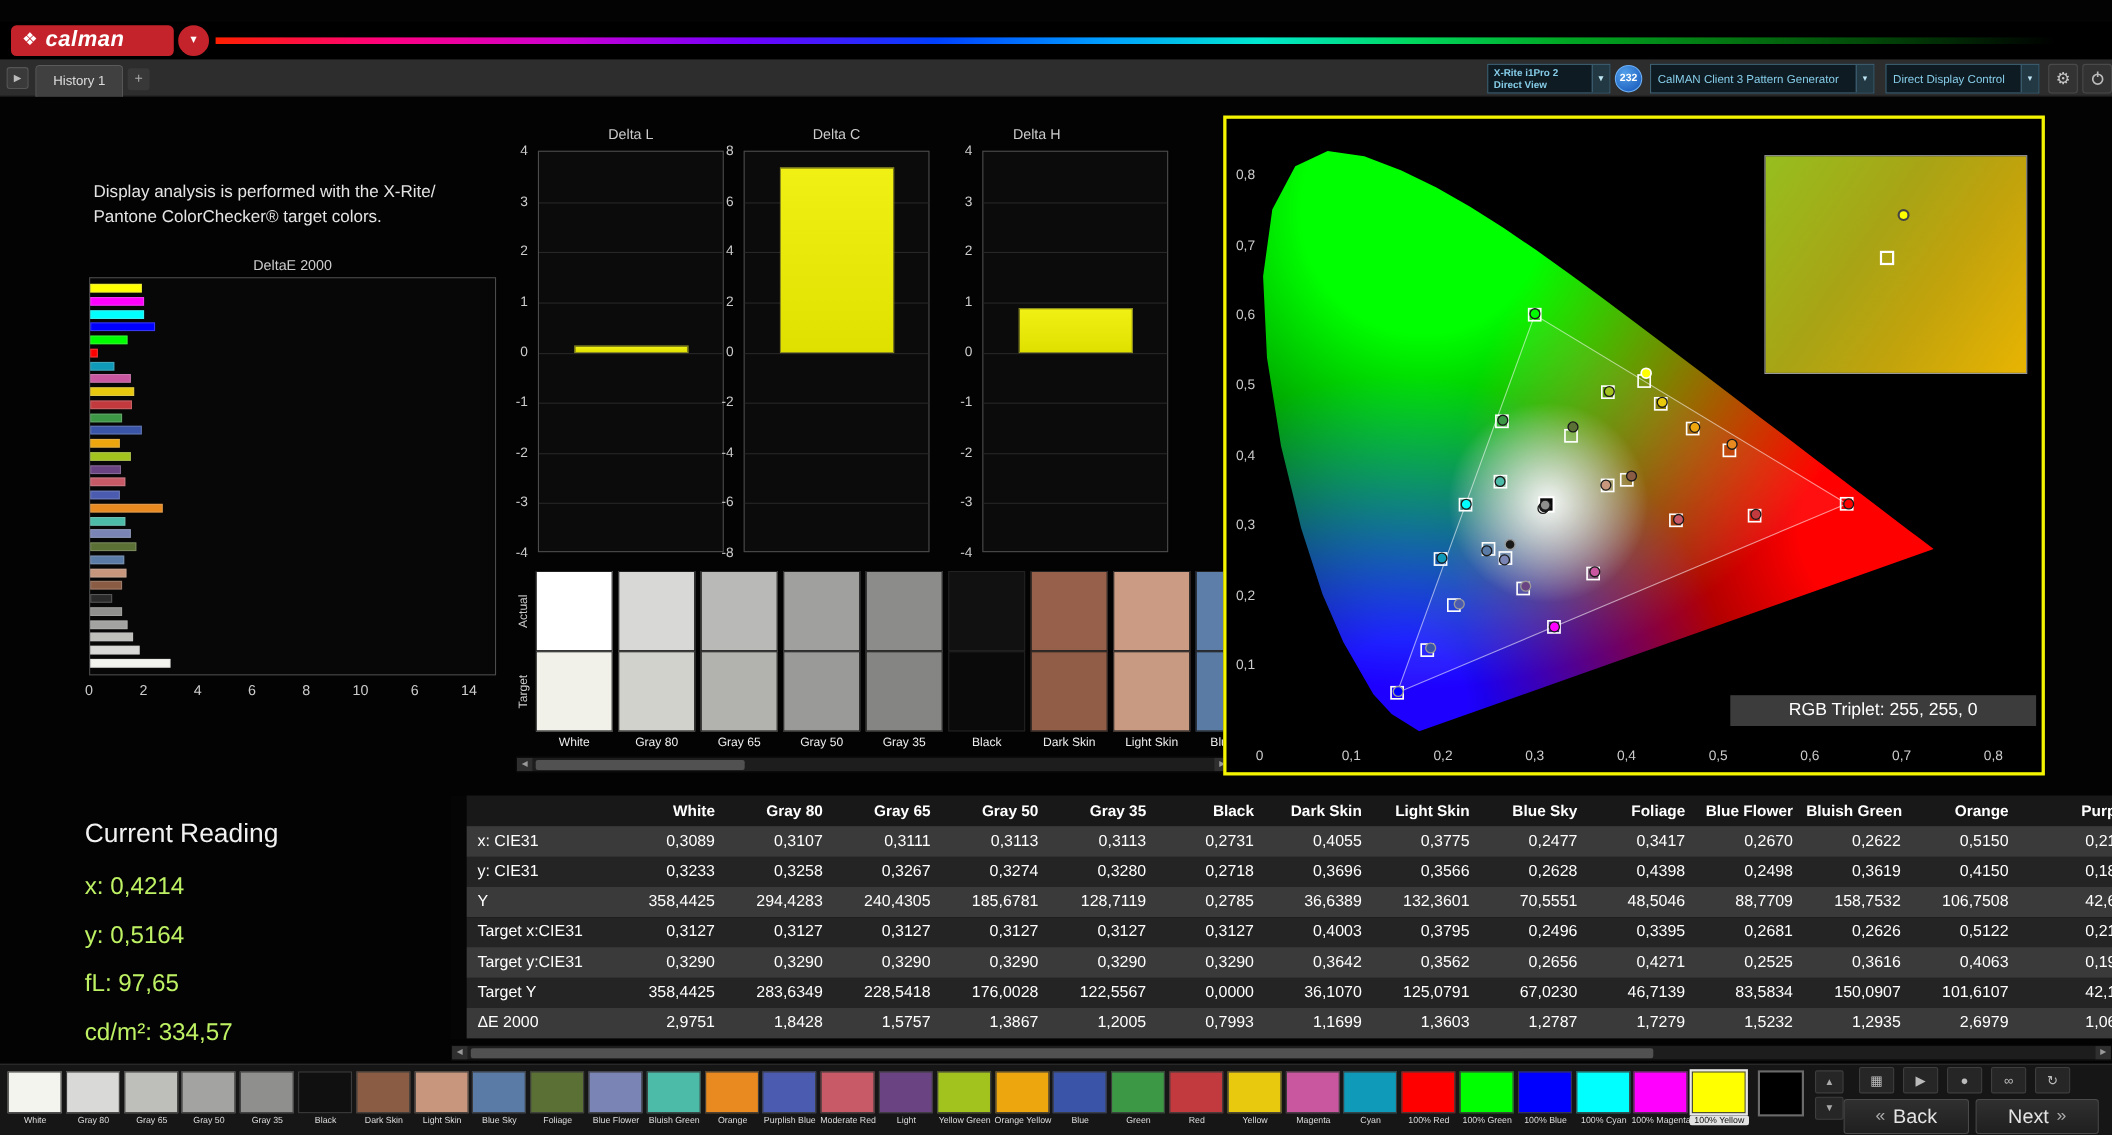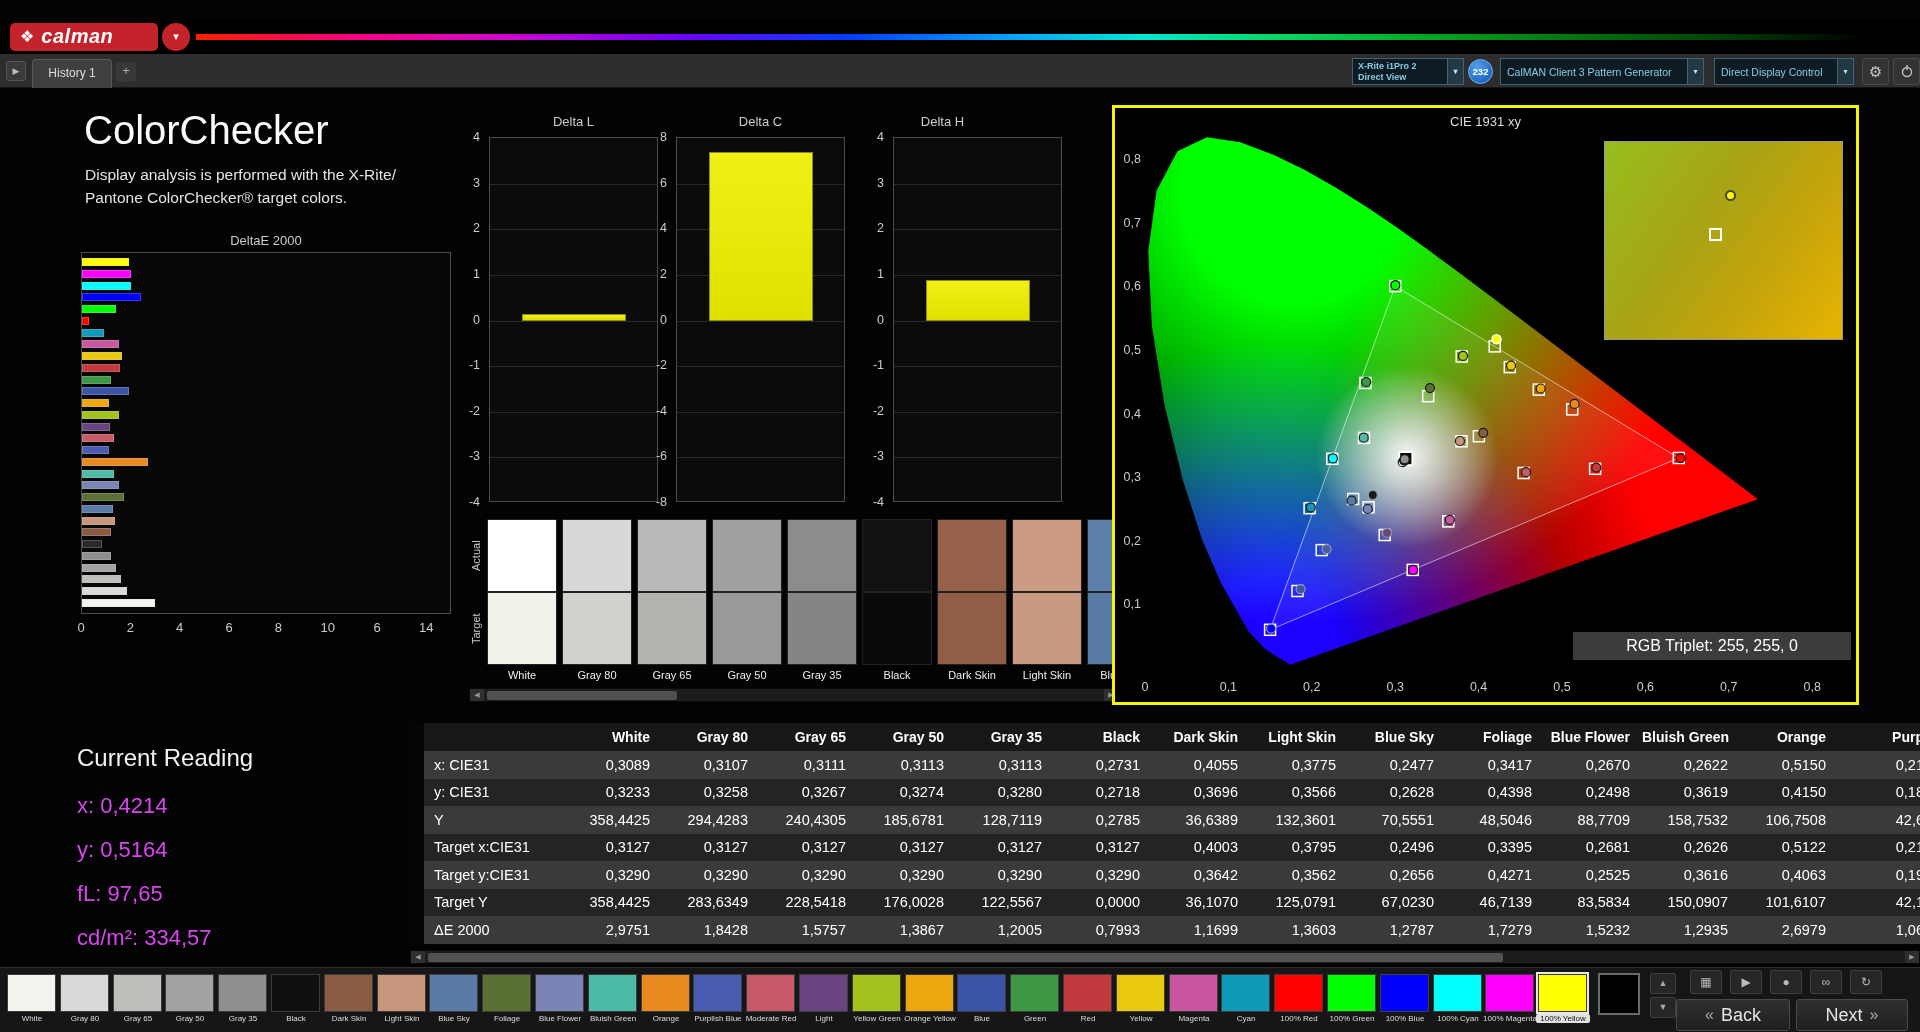--- a/index.html
+++ b/index.html
@@ -41,21 +41,21 @@
   #cc-sub2{position:absolute;left:85px;top:189px;font-size:15.5px;color:#e4e4e4}
   #deltae-title{position:absolute;left:81px;top:233px;width:370px;text-align:center;font-size:13px;color:#ccc}
   #deltae-plot{position:absolute;left:81px;top:252px;width:370px;height:362px;border:1px solid #4c4c4c;background:#070707}
   #deltae-bars{position:absolute;left:0;top:0;right:0;bottom:0}
   .hbar{position:absolute;left:0;height:8px;border:1px solid rgba(200,200,200,.28)}
   #deltae-xticks{position:absolute;left:81px;top:620px;width:390px;height:16px}
   .de-xtick{position:absolute;transform:translateX(-50%);font-size:13px;color:#ccc}
   #avg-line{position:absolute;left:81px;top:643px;width:370px;text-align:center;font-size:24px;color:#f2f2f2}
   #max-line{position:absolute;left:81px;top:687px;width:370px;text-align:center;font-size:24px;color:#f2f2f2}
   #reading-title{position:absolute;left:77px;top:744px;font-size:24px;color:#f2f2f2}
-  .reading-line{position:absolute;left:77px;font-size:22px;color:#d946ef}
+  .reading-line{position:absolute;left:77px;font-size:22px;color:#bef264}
 
   
   .dtitle{position:absolute;top:114px;width:169px;text-align:center;font-size:13px;color:#ccc}
   #dl-title{left:489px} #dc-title{left:676px} #dh-title{left:858px}
   .dwrap{position:absolute;top:137px;width:210px;height:365px}
   #delta-l{left:450px} #delta-c{left:637px} #delta-h{left:854px}
   .ylabels{position:absolute;left:0;top:0;width:34px;height:365px}
   .ytick{position:absolute;right:4px;width:30px;text-align:right;font-size:12.5px;color:#ccc}
   .plot{position:absolute;left:39px;top:0;width:169px;height:365px;background:#0b0b0b;border:1px solid #4c4c4c}
   .gridline{position:absolute;left:0;width:100%;height:1px;background:#272727}
@@ -165,21 +165,20 @@
     </div>
     <div id="gear-btn"><span>⚙</span></div>
     <div id="power-btn">
       <svg width="14" height="14">
           <circle cx="7" cy="8" r="4.5" fill="none" stroke="#bbb" stroke-width="1.5"></circle>
           <line x1="7" y1="1" x2="7" y2="6" stroke="#bbb" stroke-width="1.5"></line>
         </svg>
     </div>
   </div>
 
-  <div id="cc-title">ColorChecker</div>
   <div id="cc-sub1">Display analysis is performed with the X-Rite/</div>
   <div id="cc-sub2">Pantone ColorChecker® target colors.</div>
 
   <div id="deltae-title">DeltaE 2000</div>
   <div id="deltae-plot">
     <div id="deltae-bars">
         <div class="hbar" title="100% Yellow" style="top: 5px; width: 47px; background: rgb(255, 255, 0);"></div>
         <div class="hbar" title="100% Magenta" style="top: 16.75px; width: 49px; background: rgb(255, 0, 255);"></div>
         <div class="hbar" title="100% Cyan" style="top: 28.5px; width: 49px; background: rgb(0, 255, 255);"></div>
         <div class="hbar" title="100% Blue" style="top: 40.25px; width: 59px; background: rgb(0, 0, 255);"></div>
@@ -350,21 +349,20 @@
         <div class="sw-label">Blue Sky</div>
       </div>
     </div>
   <div id="strip-scroll" class="scrollbar">
     <div class="sb-arrow" style="left:0">◀</div>
     <div class="sb-thumb" style="left:17px;width:190px"></div>
     <div class="sb-arrow" style="right:0">▶</div>
   </div>
 
   <div id="cie">
-    <div id="cie-title">CIE 1931 xy</div>
     <div id="horseshoe" style="clip-path: polygon(20.48% 99.41%, 16.94% 96.51%, 14.6% 93.2%, 10.74% 84.39%, 8.08% 76.39%, 5.34% 65.29%, 2.76% 51.45%, 0.96% 36.66%, 0.46% 22.96%, 1.64% 11.74%, 4.58% 4.47%, 8.74% 1.91%, 13.44% 2.8%, 18.2% 5.19%, 22.69% 8.05%, 27.01% 11.26%, 31.27% 14.79%, 35.48% 18.55%, 39.68% 22.48%, 43.89% 26.53%, 48.08% 30.64%, 52.25% 34.74%, 56.33% 38.8%, 60.29% 42.75%, 64.09% 46.54%, 67.67% 50.09%, 70.93% 53.35%, 73.76% 56.18%, 76.26% 58.66%, 78.33% 60.71%, 81.35% 63.73%, 83.28% 65.65%, 84.59% 66.95%, 86.44% 68.79%);"></div>
     <svg id="cie-svg" viewBox="0 0 709 541">
         <polygon points="533.8,331.0 250.2,159.1 125.1,502.8" class="gamut"></polygon>
         <rect x="255.3" y="326.1" width="11" height="11" class="tgt"></rect>
         <rect x="255.3" y="326.1" width="11" height="11" class="tgt"></rect>
         <rect x="255.3" y="326.1" width="11" height="11" class="tgt"></rect>
         <rect x="255.3" y="326.1" width="11" height="11" class="tgt"></rect>
         <rect x="255.3" y="326.1" width="11" height="11" class="tgt"></rect>
         <rect x="254.3" y="325.1" width="13" height="13" class="tgt tgt-black"></rect>
         <rect x="328.4" y="303.7" width="11" height="11" class="tgt"></rect>

